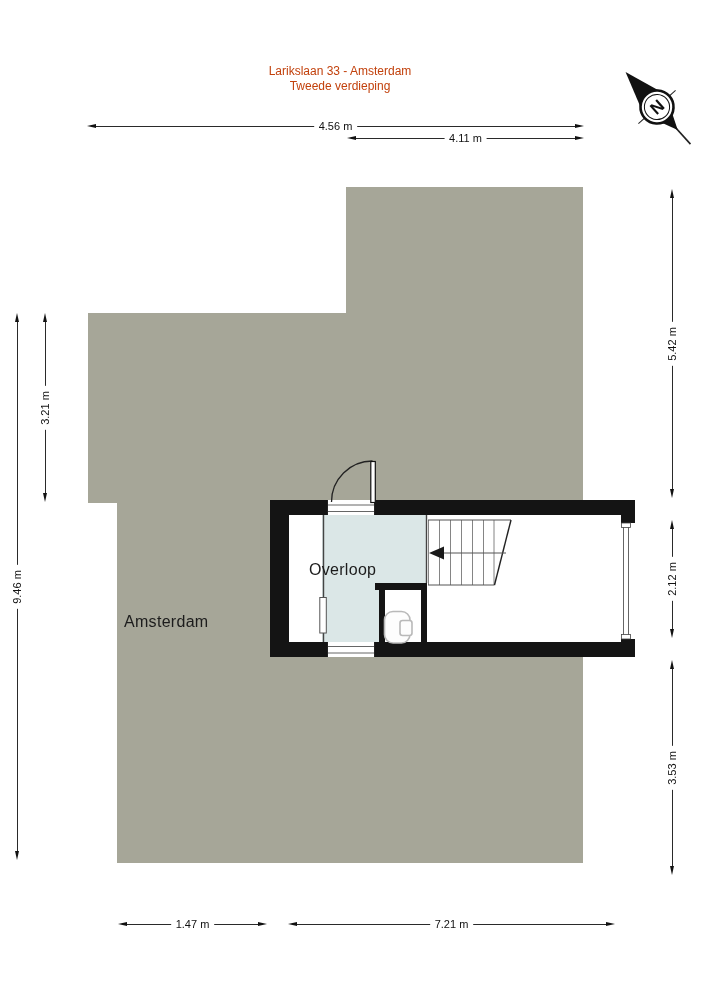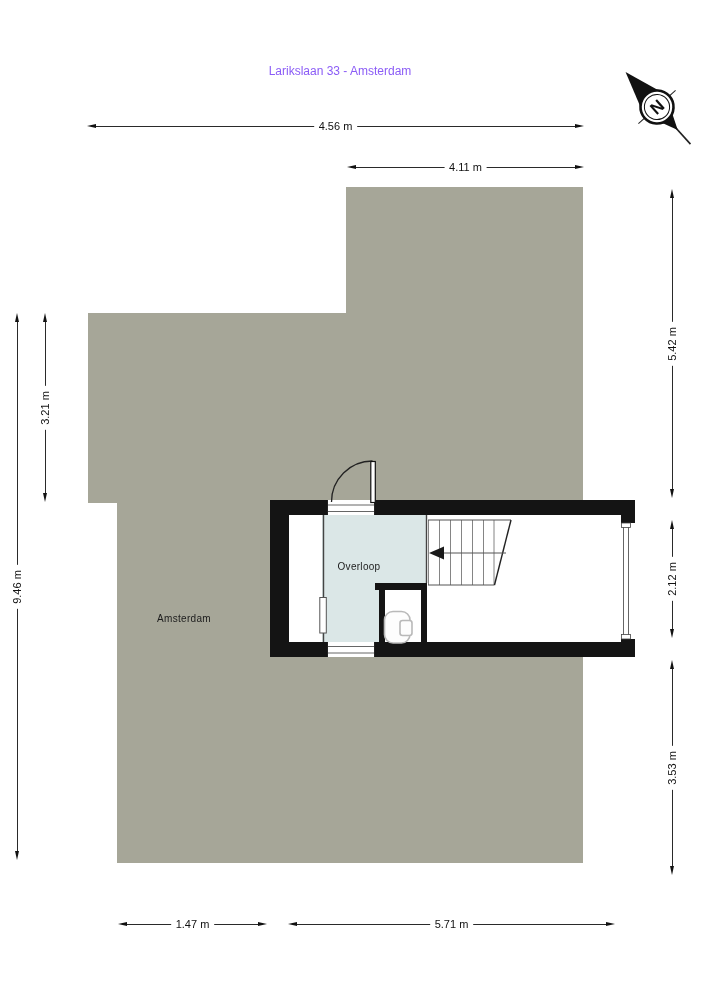--- a/index.html
+++ b/index.html
@@ -1,23 +1,23 @@
 <!DOCTYPE html>
 <html style="--terrace: #a6a698; --hall: #dbe7e7; --wall: #141414;"><head>
 <meta charset="utf-8">
 <style>
   html,body{margin:0;padding:0;background:#fff;}
   .canvas{position:relative;width:707px;height:1000px;background:#fff;overflow:hidden;
           font-family:"Liberation Sans", sans-serif;color:#111;}
   .abs{position:absolute;}
   
   .title-block{position:absolute;left:190px;top:64px;width:300px;text-align:center;
-               font-size:12px;line-height:14.5px;color:#8b5cf6;}
+               font-size:12px;line-height:14.5px;color:#c2410c;}
   
-  .room-label{position:absolute;font-size:10px;color:#1c1c1c;text-align:center;letter-spacing:.3px;}
+  .room-label{position:absolute;font-size:16px;color:#1c1c1c;letter-spacing:.3px;}
   
   .terrace{position:absolute;left:88px;top:187px;width:495px;height:676px;background:var(--terrace);
            clip-path:polygon(258px 0px,495px 0px,495px 676px,29px 676px,29px 316px,0px 316px,0px 126px,258px 126px);}
   
   .wall-fill{background:var(--wall);}
   .white-fill{background:#fff;}
   .hall-fill{background:var(--hall);}
   
   .dim{position:absolute;}
   .dim .line{position:absolute;}
@@ -35,20 +35,21 @@
   .dim-v .dim-label{transform:translate(-50%,-50%) rotate(-90deg);}
   svg{display:block;}
 </style>
 </head>
 <body>
 
 <div class="canvas">
 
   <div class="title-block">
     <div>Larikslaan 33 - Amsterdam</div>
+    <div>Tweede verdieping</div>
   </div>
 
   <svg class="abs" style="left:605px;top:52px;overflow:visible;" width="104" height="110" viewBox="-52 -55 104 110">
     <g transform="rotate(-42)">
       <line x1="0" y1="0" x2="0" y2="50" stroke="#222" stroke-width="1.6"></line>
       <line x1="-25" y1="0" x2="25" y2="0" stroke="#222" stroke-width="1"></line>
       <polygon points="0,-47 -12,-12 12,-12" fill="#111"></polygon>
       <polygon points="-7,15 7,15 0,31" fill="#111"></polygon>
       <circle r="16.5" fill="#fff" stroke="#111" stroke-width="2.6"></circle>
       <circle r="12.6" fill="none" stroke="#111" stroke-width="1"></circle>
@@ -113,21 +114,21 @@
 
   <div class="room-label" style="left:124px;top:613px;width:120px;">Amsterdam</div>
   <div class="room-label" style="left:309px;top:561px;width:100px;">Overloop</div>
 
   <div class="dim dim-h" style="left:87px;top:119px;width:497px;height:14px;">
     <i class="line"></i>
       <i class="arr a-left"></i>
       <i class="arr a-right"></i>
     <span class="dim-label">4.56 m</span>
   </div>
-  <div class="dim dim-h" style="left:347px;top:160px;width:237px;height:14px;text-align:center;">
+  <div class="dim dim-h" style="left:347px;top:131px;width:237px;height:14px;text-align:center;">
     <i class="line"></i>
       <i class="arr a-left"></i>
       <i class="arr a-right"></i>
     <span class="dim-label">4.11 m</span>
   </div>
   <div class="dim dim-v" style="left:10px;top:313px;width:14px;height:547px;">
     <i class="line"></i>
       <i class="arr a-up"></i>
       <i class="arr a-down"></i>
     <span class="dim-label">9.46 m</span>
@@ -159,16 +160,16 @@
   <div class="dim dim-h" style="left:118px;top:917px;width:149px;height:14px;">
     <i class="line"></i>
       <i class="arr a-left"></i>
       <i class="arr a-right"></i>
     <span class="dim-label">1.47 m</span>
   </div>
   <div class="dim dim-h" style="left:288px;top:917px;width:327px;height:14px;">
     <i class="line"></i>
       <i class="arr a-left"></i>
       <i class="arr a-right"></i>
-    <span class="dim-label">5.71 m</span>
+    <span class="dim-label">7.21 m</span>
   </div>
 
 </div>
 
 </body></html>

